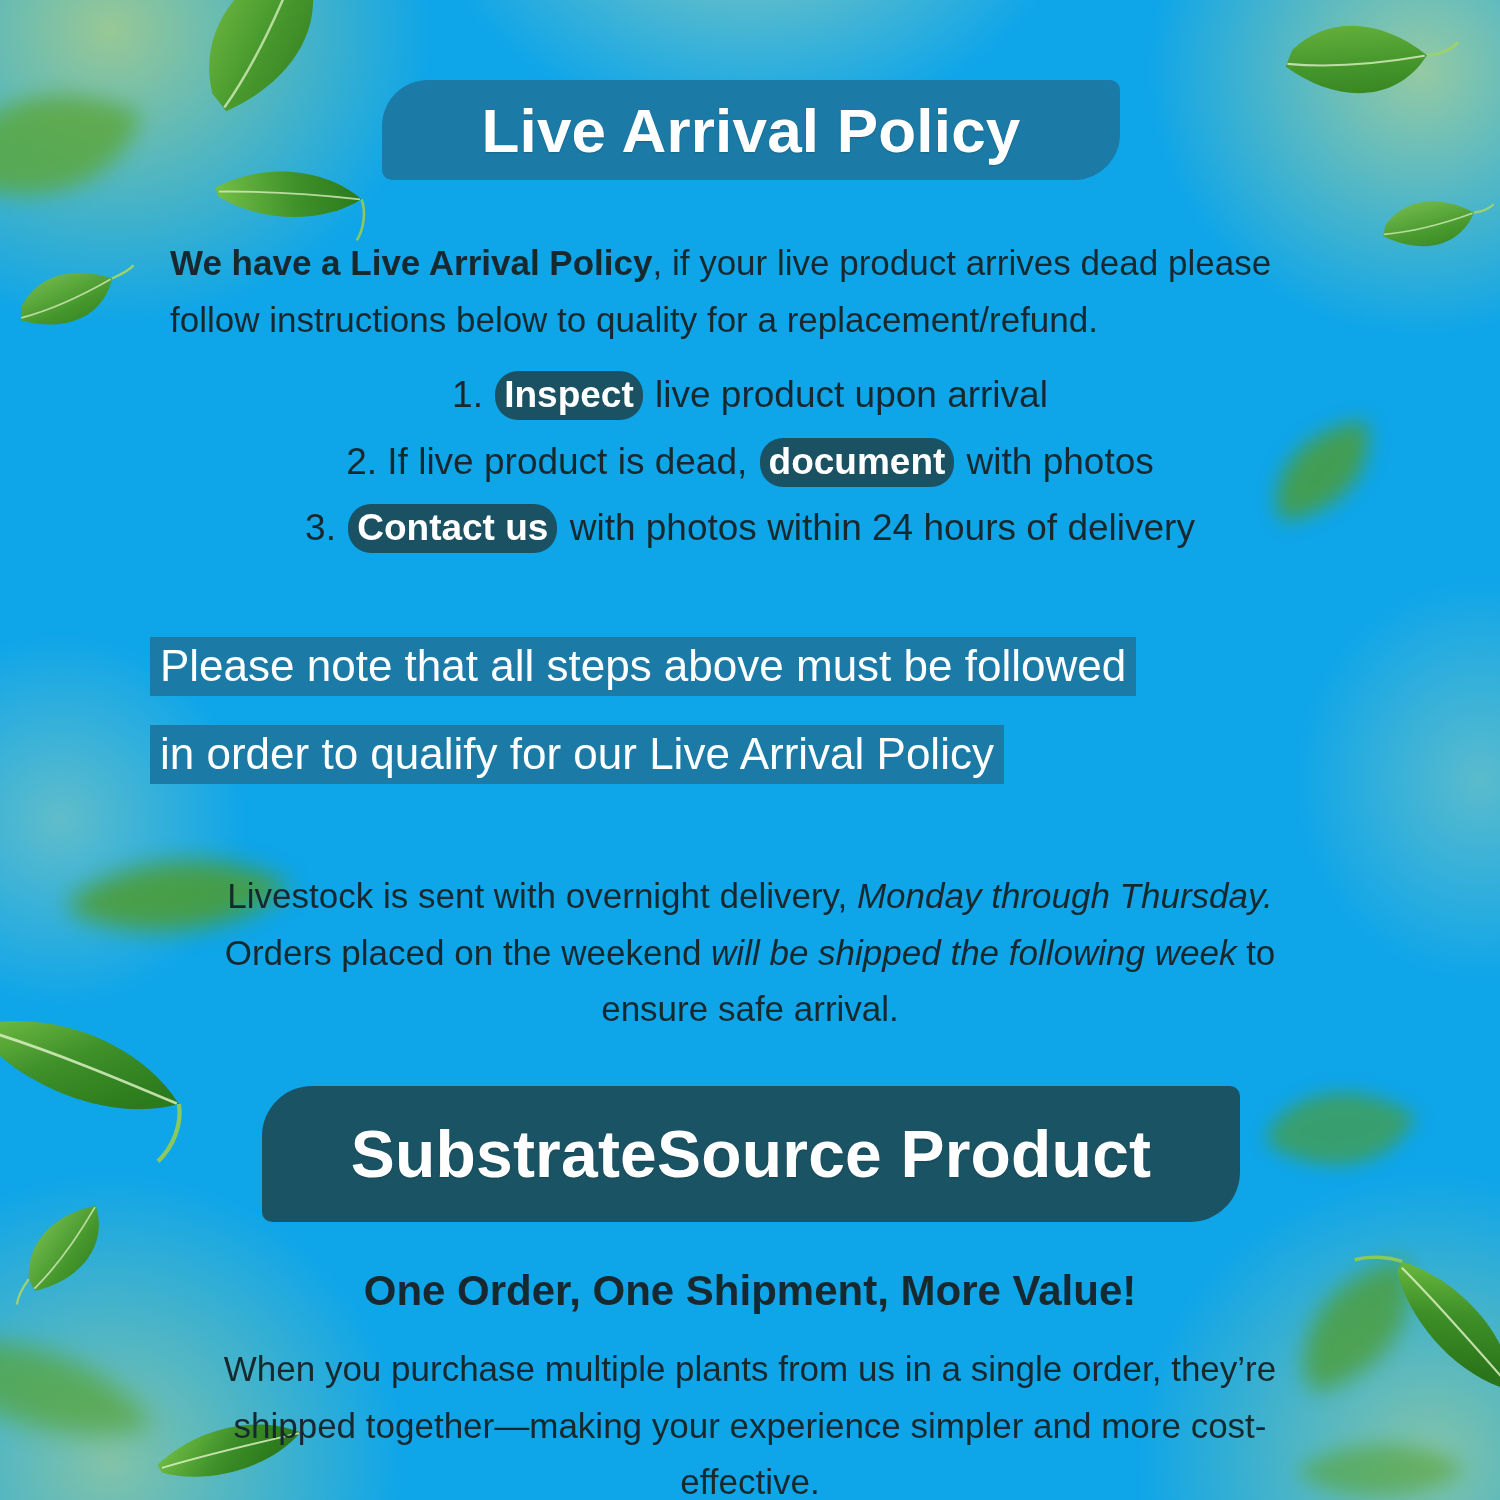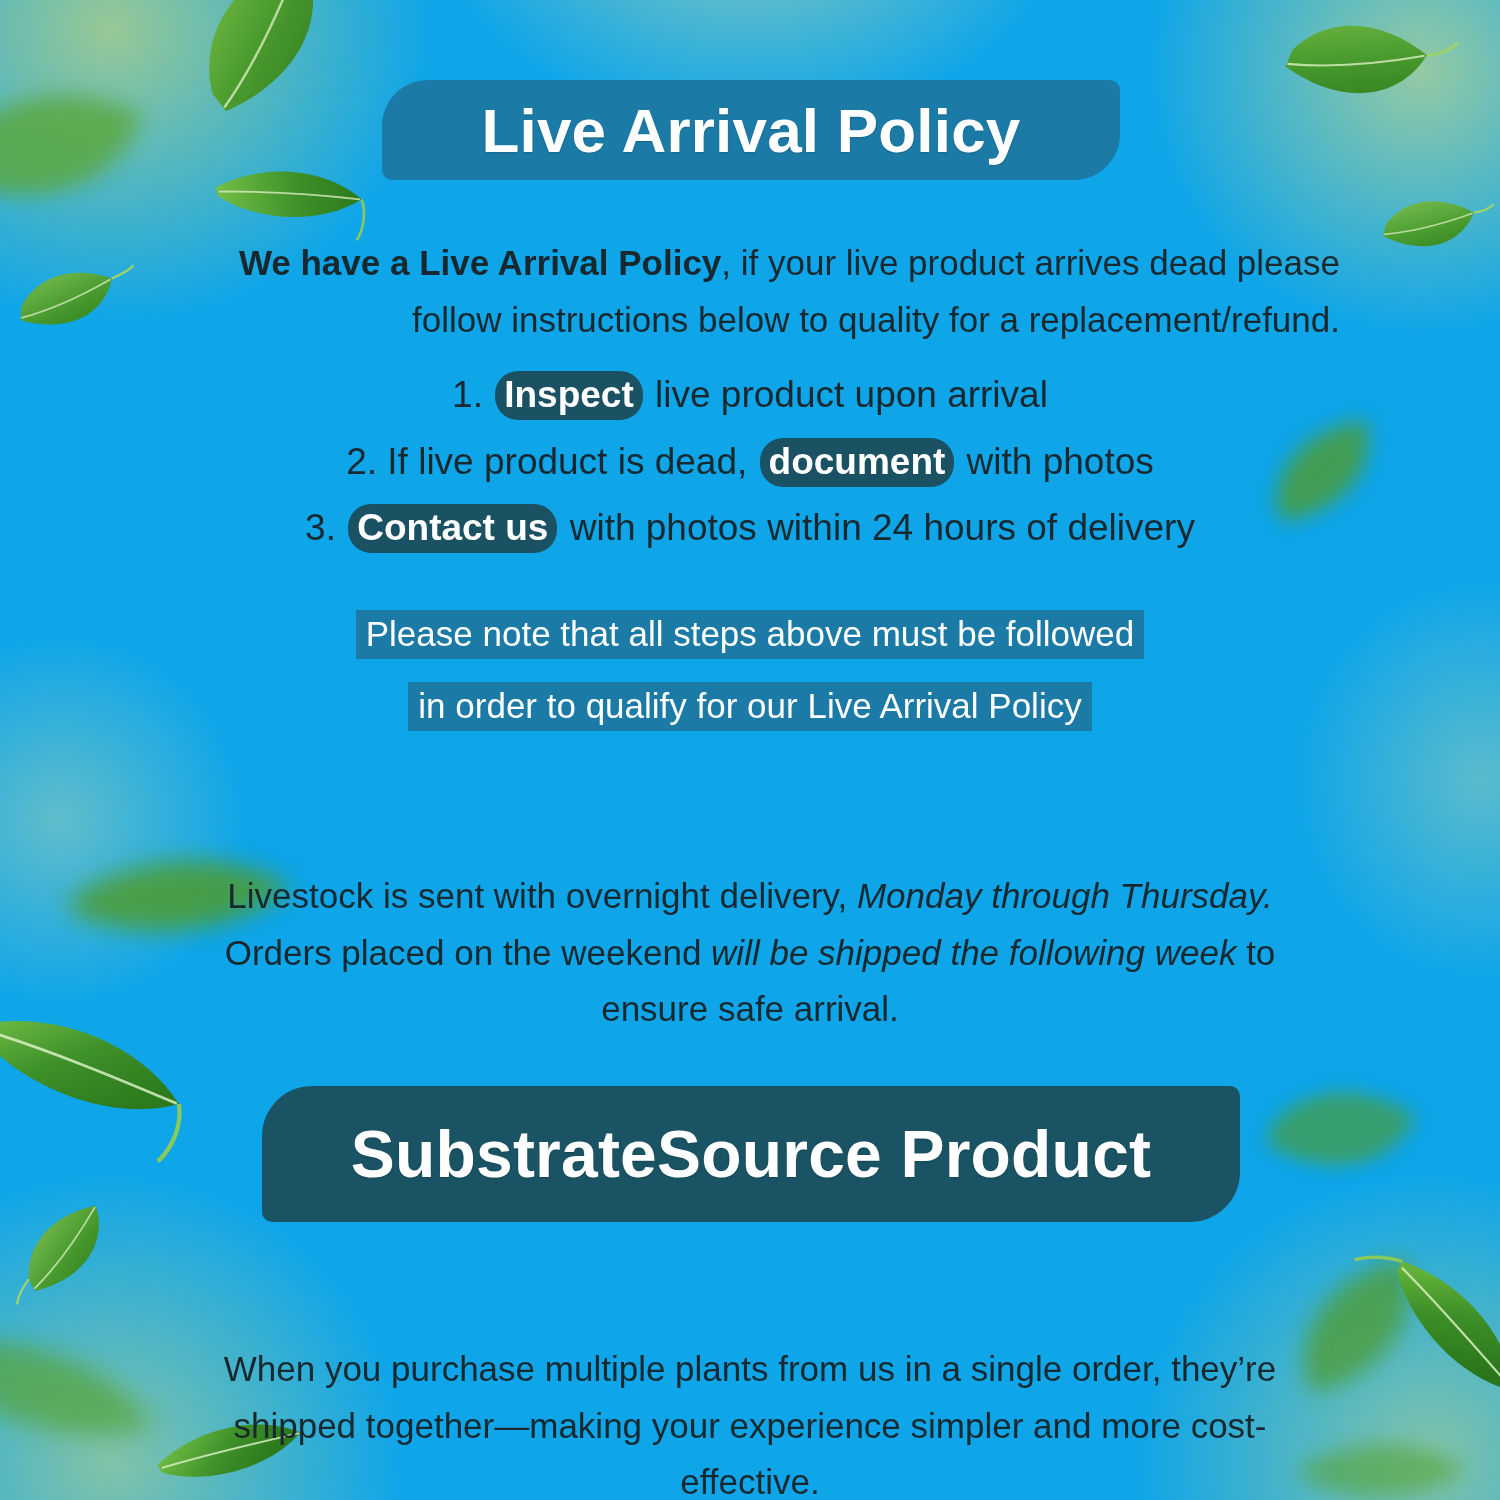--- a/index.html
+++ b/index.html
@@ -100,21 +100,21 @@
     background: #1a5464;
     border-radius: 50px 10px 50px 10px;
     font-size: 66px;
   }
 
   .intro {
     position: absolute;
     left: 170px;
     top: 200px;
     width: 1170px;
-    text-align: right;
+    text-align: left;
     color: #17292f;
     font-size: 35px;
     line-height: 1.62;
   }
   .intro b { font-weight: 700; }
 
   .steps {
     position: absolute;
     left: 150px;
     top: 362px;
@@ -131,24 +131,24 @@
     color: #ffffff;
     font-weight: 700;
     padding: 3px 9px 5px 9px;
     margin: 0 2px;
     border-radius: 23px;
   }
 
   .note {
     position: absolute;
     left: 150px;
-    top: 604px;
+    top: 628px;
     width: 1200px;
-    text-align: center;
-    font-size: 35px;
+    text-align: left;
+    font-size: 44px;
     line-height: 1.72;
   }
   .note .hl-blue {
     background: #1b7ba6;
     color: #ffffff;
     font-weight: 500;
     padding: 4px 10px 6px 10px;
     white-space: nowrap;
     box-decoration-break: clone;
     -webkit-box-decoration-break: clone;
@@ -416,17 +416,18 @@
     </div>
 
     <p class="shipping">
       <span>Livestock is sent with overnight delivery, </span><i>Monday through Thursday.</i><span> Orders placed on the weekend </span><i>will be shipped the following week</i><span> to ensure safe arrival.</span>
     </p>
 
     <div class="banner" id="banner-product">
       <span>SubstrateSource Product</span>
     </div>
 
+    <h2 class="tagline">One Order, One Shipment, More Value!</h2>
 
     <p class="closing">When you purchase multiple plants from us in a single order, they’re shipped together—making your experience simpler and more cost-effective.</p>
 
   </div>
 </div>
 
 </body></html>

